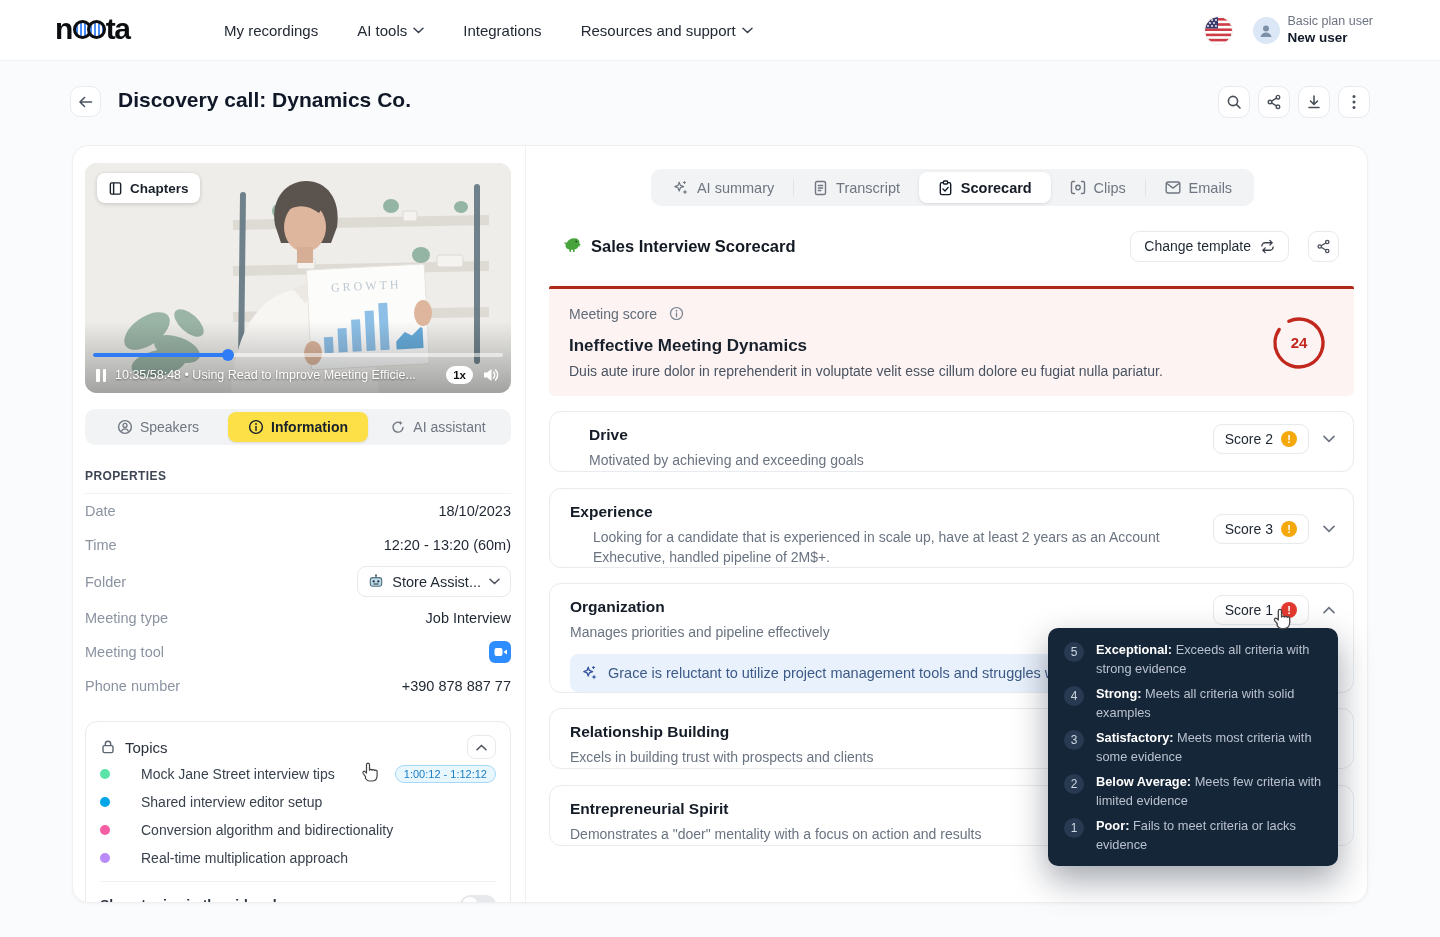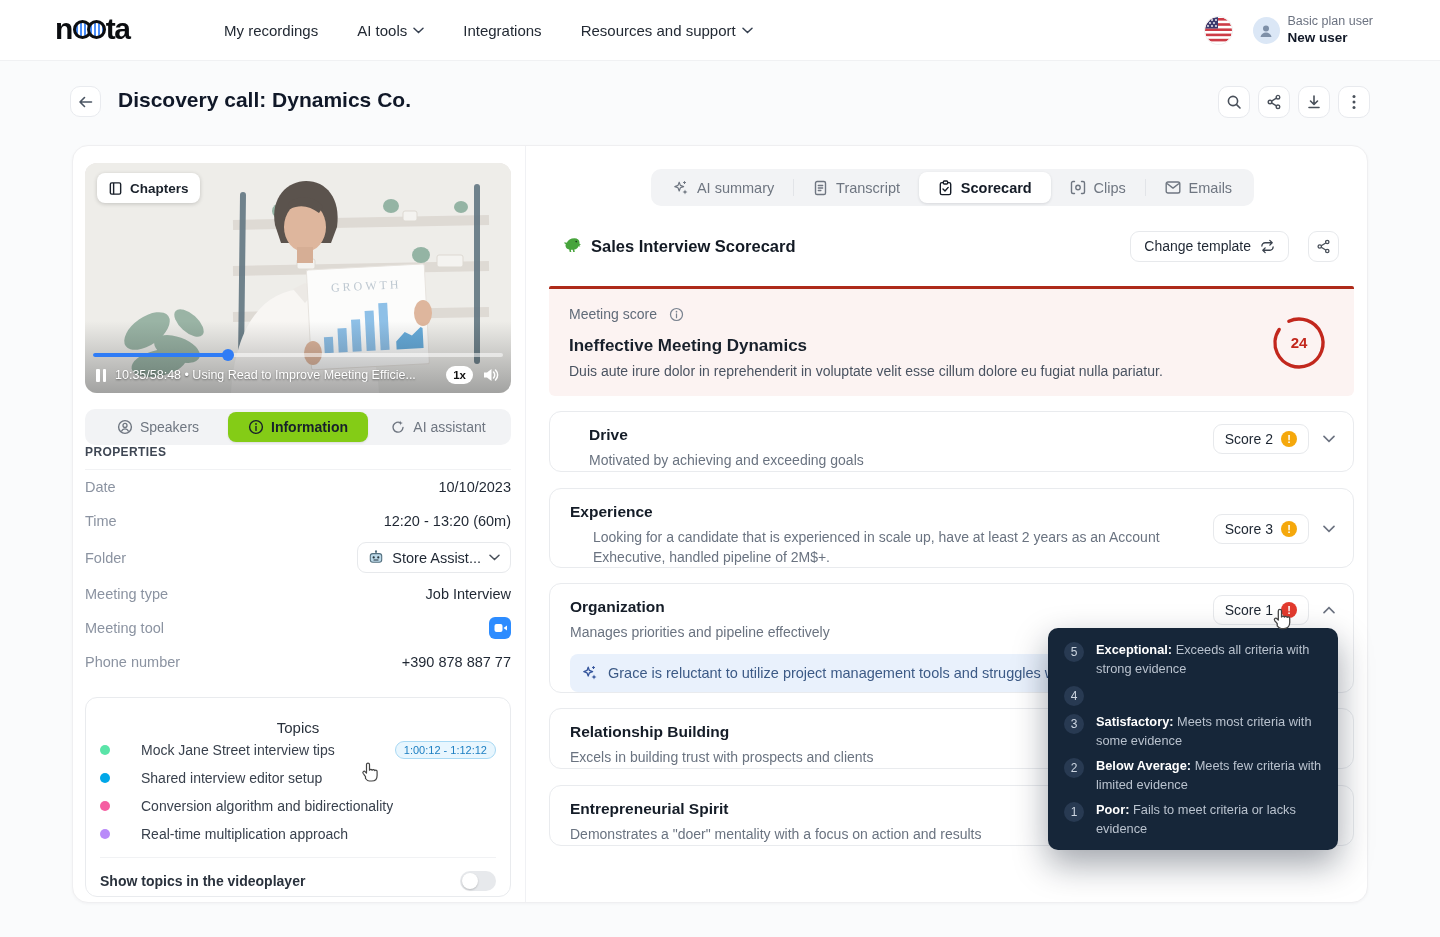--- a/index.html
+++ b/index.html
@@ -43,33 +43,33 @@
   .progress .knob { position:absolute; top:-4px; margin-left:-6px; width:12px; height:12px; border-radius:50%; background:#2f7cf6; }
   .vcontrols { position:absolute; left:0; right:0; bottom:0; height:36px; display:flex; align-items:center; gap:9px; padding:0 11px; }
   .pause-btn { display:flex; gap:3px; cursor:pointer; }
   .pause-btn i { width:3.5px; height:13px; background:#fff; border-radius:1px; display:block; }
   .vtime { flex:1; font-size:12.5px; color:#fff; text-shadow:0 1px 2px rgba(0,0,0,.45); white-space:nowrap; overflow:hidden; }
   .speed { background:#fff; color:#111; border:none; border-radius:11px; padding:3px 7px; font-family:inherit; font-size:11.5px; font-weight:700; cursor:pointer; }
   .vol { cursor:pointer; display:flex; }
 
   .seg-tabs { margin-top:16px; height:36px; background:#f2f3f5; border-radius:10px; padding:3px; display:flex; }
   .seg { flex:1; display:flex; align-items:center; justify-content:center; gap:7px; border:none; background:transparent; border-radius:8px; font-family:inherit; font-size:14px; font-weight:500; color:#6f7681; cursor:pointer; }
-  .seg.active { background:#84cc16; color:#17202b; font-weight:600; box-shadow:0 1px 2px rgba(16,24,40,.1); }
-
-  .props { }
+  .seg.active { background:#fde047; color:#17202b; font-weight:600; box-shadow:0 1px 2px rgba(16,24,40,.1); }
+
+  .props { margin-top:24px; }
   .props-title { font-size:12px; font-weight:700; letter-spacing:.4px; color:#3f4754; padding-bottom:10px; border-bottom:1px solid #f1f2f4; }
   .prop-row { display:flex; justify-content:space-between; align-items:center; min-height:34px; }
   .prop-row:first-of-type { margin-top:5px; }
   .plabel { font-size:14.5px; color:#8b93a1; }
   .pvalue { font-size:14.5px; color:#1f2733; }
   .folder-btn { display:flex; align-items:center; gap:8px; height:31px; padding:0 10px; border:1px solid #e7e9ec; border-radius:9px; background:#fff; font-family:inherit; font-size:14.5px; font-weight:500; color:#1f2733; cursor:pointer; }
   .cam-chip { width:22px; height:22px; border-radius:6px; background:#2d8cff; display:flex; align-items:center; justify-content:center; }
 
   .topics-card { margin-top:18px; border:1px solid #e9ebee; border-radius:12px; padding:12px 14px; height:200px; }
-  .topics-head { display:flex; align-items:center; gap:9px; height:26px;flex-direction:column; }
+  .topics-head { display:flex; align-items:center; gap:9px; height:26px; }
   .topics-title { font-size:15px; font-weight:500; color:#29313c; }
   .collapse-btn { margin-left:auto; width:29px; height:24px; border:1px solid #e7e9ec; border-radius:8px; background:#fff; display:flex; align-items:center; justify-content:center; cursor:pointer; }
   .topic-item { display:flex; align-items:center; gap:10px; height:28px; cursor:pointer; }
   .topic-item:first-of-type { margin-top:8px; }
   .tdot { width:10px; height:10px; border-radius:50%; flex:none; }
   .tlabel { font-size:14px; color:#39414d; white-space:nowrap; overflow:hidden;margin-left:21px; }
   .tbadge { margin-left:auto; font-size:11px; color:#1b7ec2; background:#e8f6fe; border:1px solid #a8d9f4; border-radius:999px; padding:2px 8px; white-space:nowrap; }
   .topics-sep { border-top:1px solid #f1f2f4; margin-top:9px; }
   .topics-foot { display:flex; justify-content:space-between; align-items:center; margin-top:13px; }
   .tfoot-label { font-size:14px; font-weight:700; color:#2a323d; }
@@ -82,21 +82,21 @@
   .ctab { flex:1 1 auto; display:flex; align-items:center; justify-content:center; gap:8px; padding:0 12px; border:none; background:transparent; border-radius:8px; font-family:inherit; font-size:14.5px; font-weight:500; color:#6f7681; cursor:pointer; position:relative; }
   .ctab.active { background:#fff; color:#141b26; font-weight:600; box-shadow:0 1px 3px rgba(16,24,40,.12); }
   .tabsep { width:1px; background:#e2e4e8; margin:7px 0; flex:none; }
 
   .sc-header { position:absolute; left:13px; right:15px; top:84px; height:32px; display:flex; align-items:center; }
   .sc-title { font-size:16.5px; font-weight:600; color:#131a24; margin-left:9px; }
   .change-template { margin-left:auto; height:31px; display:flex; align-items:center; gap:9px; padding:0 13px; border:1px solid #e7e9ec; border-radius:9px; background:#fff; font-family:inherit; font-size:14px; font-weight:500; color:#1f2733; cursor:pointer; }
   .share-sm { margin-left:19px; width:31px; height:31px; border:1px solid #e7e9ec; border-radius:9px; background:#fff; display:flex; align-items:center; justify-content:center; cursor:pointer; }
 
   .meeting-score { position:absolute; left:0; right:0; top:140px; height:110px; background:#fcf3f2; border-top:3px solid #ae2a19; border-radius:2px 2px 6px 6px; padding:17px 20px; }
-  .ms-label { display:flex; align-items:center; gap:12px; font-size:14px; color:#616b79; }
+  .ms-label { display:flex; align-items:flex-start; gap:12px; font-size:14px; color:#616b79; }
   .ms-headline { margin-top:14px; font-size:17px; font-weight:700; color:#18202b; }
   .ms-desc { margin-top:7px; font-size:14px; color:#4a5361; }
   .ms-ring { position:absolute; right:27px; top:26px; }
 
   .crit-card { position:absolute; left:0; right:0; background:#fff; border:1px solid #e9ebee; border-radius:12px; padding:14px 20px; }
   .crit-name { font-size:15.5px; font-weight:600; color:#141c27; }
   .crit-desc { margin-top:6px; font-size:14px; color:#6a7380; line-height:1.45; padding-right:150px; }
   .score-area { position:absolute; right:14px; display:flex; align-items:center; }
   .score-btn { display:flex; align-items:center; gap:8px; height:30px; padding:0 11px; border:1px solid #e7e9ec; border-radius:9px; background:#fff; font-family:inherit; font-size:14px; font-weight:500; color:#1d2632; cursor:pointer; }
   .status-badge { width:16px; height:16px; border-radius:50%; display:flex; align-items:center; justify-content:center; }
@@ -339,21 +339,21 @@
               <path d="M10.5 1.5l.5 2 2 .5-2 .5-.5 2-.5-2-2-.5 2-.5z" fill="#6f7681"></path>
             </svg>
           <span>AI assistant</span>
         </button>
       </div>
 
       <div class="props">
         <div class="props-title">PROPERTIES</div>
         <div class="prop-row">
           <span class="plabel">Date</span>
-          <span class="pvalue">10/10/2023</span>
+          <span class="pvalue">18/10/2023</span>
         </div>
         <div class="prop-row">
           <span class="plabel">Time</span>
           <span class="pvalue">12:20 - 13:20 (60m)</span>
         </div>
         <div class="prop-row" style="min-height:39px;">
           <span class="plabel">Folder</span>
           <button class="folder-btn">
             <svg width="16" height="15" viewBox="0 0 16 15">
                 <path d="M8 1v2.4" stroke="#54707f" stroke-width="1.2"></path>
@@ -580,20 +580,21 @@
     </section>
   </div>
 
   <div class="tooltip">
     <div class="tt-row">
       <span class="tt-num">5</span>
       <p class="tt-body"><b>Exceptional:</b> <span>Exceeds all criteria with strong evidence</span></p>
     </div>
     <div class="tt-row">
       <span class="tt-num">4</span>
+      <p class="tt-body"><b>Strong:</b> <span>Meets all criteria with solid examples</span></p>
     </div>
     <div class="tt-row">
       <span class="tt-num">3</span>
       <p class="tt-body"><b>Satisfactory:</b> <span>Meets most criteria with some evidence</span></p>
     </div>
     <div class="tt-row">
       <span class="tt-num">2</span>
       <p class="tt-body"><b>Below Average:</b> <span>Meets few criteria with limited evidence</span></p>
     </div>
     <div class="tt-row">

